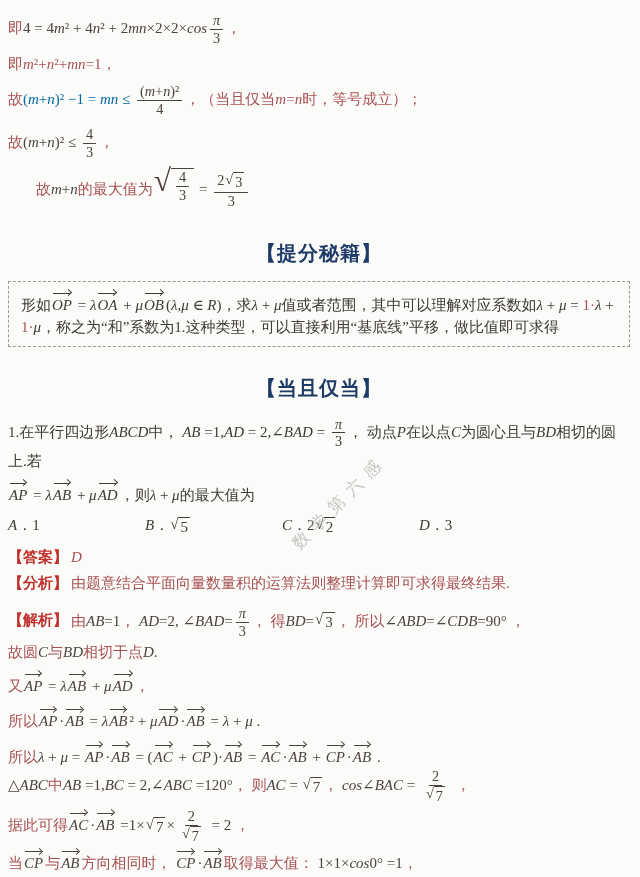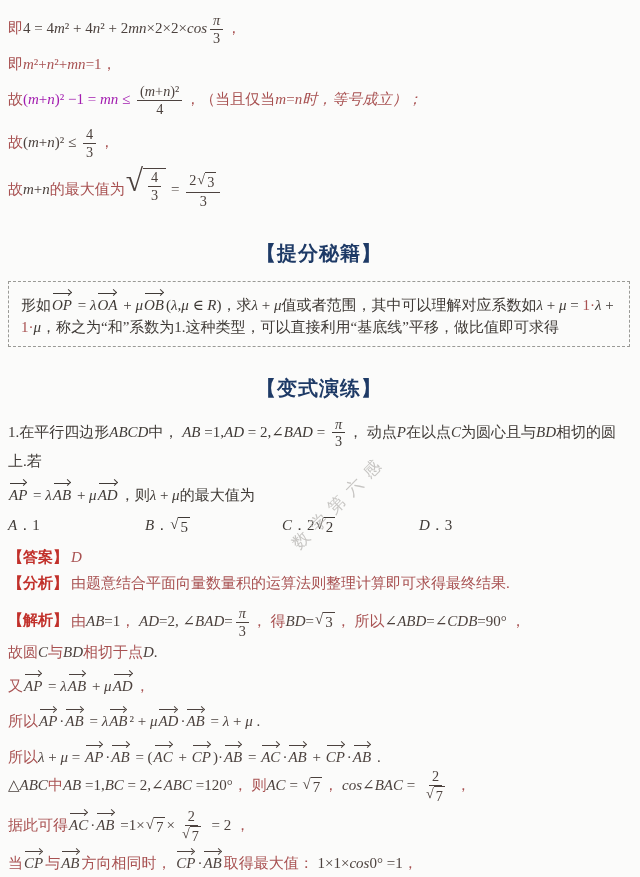--- a/index.html
+++ b/index.html
@@ -31,21 +31,21 @@
   .lbl{font-family:"Liberation Sans","DejaVu Sans",sans-serif;font-weight:700;margin-right:3px;}
   
   .hdr{font-family:"Liberation Sans","DejaVu Sans",sans-serif;font-weight:800;
        font-size:20px;text-align:center;color:var(--hdr,#1e3a66);letter-spacing:1px;margin:0;}
   .hdr1{margin-top:30px;}
   .hdr2{margin-top:28px;}
   
   .tipbox{border:1px dashed var(--bxb,#9a9a96);margin-top:14px;padding:7px 12px;
           line-height:1.75;font-size:15px;}
   
-  .d1{margin-top:2px;}.d2{margin-top:6px;}.d3{margin-top:8px;}.d4{margin-top:8px;}.d5{margin-top:8px;}
+  .d1{margin-top:2px;}.d2{margin-top:6px;}.d3{margin-top:8px;}.d4{margin-top:8px;}.d5{margin-top:8px;margin-left:28px;}
   .p1{margin-top:14px;}.p2{margin-top:6px;}
   .opts{display:flex;margin-top:8px;}
   .opt{width:137px;}
   .opt:last-child{width:auto;}
   .ansline{margin-top:8px;}
   .analine{margin-top:4px;}
   .s1{margin-top:10px;}.s2{margin-top:2px;}.s3{margin-top:6px;}.s4{margin-top:8px;}
   .s5{margin-top:8px;}.s6{}.s7{margin-top:2px;}.s8{margin-top:2px;}
   
   .watermark{position:absolute;left:287px;top:538px;transform:rotate(-45deg);transform-origin:0 0;
@@ -56,24 +56,24 @@
 <body>
 
 <div class="page">
 
   <section>
     <div class="line d1"><span class="cjk" style="color: rgb(168, 81, 81);">即</span><span class="m" style="color: rgb(76, 66, 62);">4 = 4<i>m</i>² + 4<i>n</i>² + 2<i>mn</i>×2×2×<i>cos</i></span><span class="frac" style="color: rgb(76, 66, 62);">
           <span class="num"><span class="m" style="color: rgb(76, 66, 62);"><i>π</i></span></span>
           <span class="den"><span class="m" style="color: rgb(76, 66, 62);">3</span></span>
         </span><span class="cjk" style="color: rgb(168, 81, 81);">，</span></div>
     <div class="line d2"><span class="cjk" style="color: rgb(168, 81, 81);">即</span><span class="m" style="color: rgb(168, 81, 81);"><i>m</i>²+<i>n</i>²+<i>mn</i>=1</span><span class="cjk" style="color: rgb(168, 81, 81);">，</span></div>
-    <div class="line d3"><span class="cjk" style="color: rgb(168, 81, 81);">故</span><span class="m" style="color: #a21caf;">(<i>m</i>+<i>n</i>)² −1 = <i>mn</i> ≤ </span><span class="frac" style="color: rgb(76, 66, 62);">
+    <div class="line d3"><span class="cjk" style="color: rgb(168, 81, 81);">故</span><span class="m" style="color: #0369a1;">(<i>m</i>+<i>n</i>)² −1 = <i>mn</i> ≤ </span><span class="frac" style="color: rgb(76, 66, 62);">
           <span class="num"><span class="m" style="color: rgb(76, 66, 62);">(<i>m</i>+<i>n</i>)²</span></span>
           <span class="den"><span class="m" style="color: rgb(76, 66, 62);">4</span></span>
-        </span><span class="cjk" style="color: rgb(168, 81, 81);">，</span><span class="cjk" style="color: rgb(168, 81, 81);">（当且仅当</span><span class="m" style="color: rgb(168, 81, 81);"><i>m</i>=<i>n</i></span><span class="cjk" style="color: rgb(168, 81, 81); font-style: italic;">时，等号成立）；</span></div>
+        </span><span class="cjk" style="color: rgb(168, 81, 81);">，</span><span class="cjk" style="color: rgb(168, 81, 81);">（当且仅当</span><span class="m" style="color: rgb(168, 81, 81);"><i>m</i>=<i>n</i></span><span class="cjk" style="color: rgb(168, 81, 81);">时，等号成立）；</span></div>
     <div class="line d4"><span class="cjk" style="color: rgb(168, 81, 81);">故</span><span class="m" style="color: rgb(76, 66, 62);">(<i>m</i>+<i>n</i>)² ≤ </span><span class="frac" style="color: rgb(76, 66, 62);">
           <span class="num"><span class="m" style="color: rgb(76, 66, 62);">4</span></span>
           <span class="den"><span class="m" style="color: rgb(76, 66, 62);">3</span></span>
         </span><span class="cjk" style="color: rgb(168, 81, 81);">，</span></div>
     <div class="line d5"><span class="cjk" style="color: rgb(168, 81, 81);">故</span><span class="m" style="color: rgb(76, 66, 62);"><i>m</i>+<i>n</i></span><span class="cjk" style="color: rgb(168, 81, 81);">的最大值为</span><span class="rt" style="color: rgb(76, 66, 62);">
           <span class="sg">√</span>
           <span class="rad"><span class="frac" style="color: rgb(76, 66, 62);">
               <span class="num"><span class="m" style="color: rgb(76, 66, 62);">4</span></span>
               <span class="den"><span class="m" style="color: rgb(76, 66, 62);">3</span></span>
             </span></span>
@@ -85,21 +85,21 @@
           <span class="den"><span class="m" style="color: rgb(76, 66, 62);">3</span></span>
         </span></div>
   </section>
 
   <h2 class="hdr hdr1">【提分秘籍】</h2>
 
   <div class="tipbox">
     <div class="line"><span class="cjk" style="color: rgb(63, 58, 54);">形如</span><span class="vec" style="color: rgb(63, 58, 54);"><span class="arr"></span><span class="vb"><span class="m" style="color: rgb(63, 58, 54);"><i>OP</i></span></span></span><span class="m" style="color: rgb(63, 58, 54);"> = <i>λ</i></span><span class="vec" style="color: rgb(63, 58, 54);"><span class="arr"></span><span class="vb"><span class="m" style="color: rgb(63, 58, 54);"><i>OA</i></span></span></span><span class="m" style="color: rgb(63, 58, 54);"> + <i>μ</i></span><span class="vec" style="color: rgb(63, 58, 54);"><span class="arr"></span><span class="vb"><span class="m" style="color: rgb(63, 58, 54);"><i>OB</i></span></span></span><span class="m" style="color: rgb(63, 58, 54);">(<i>λ</i>,<i>μ</i> ∈ <i>R</i>)</span><span class="cjk" style="color: rgb(63, 58, 54);">，求</span><span class="m" style="color: rgb(63, 58, 54);"><i>λ</i> + <i>μ</i></span><span class="cjk" style="color: rgb(63, 58, 54);">值或者范围，其中可以理解对应系数如</span><span class="m" style="color: rgb(63, 58, 54);"><i>λ</i> + <i>μ</i> = </span><span class="m" style="color: rgb(168, 81, 81);">1·</span><span class="m" style="color: rgb(63, 58, 54);"><i>λ</i> + </span><span class="m" style="color: rgb(168, 81, 81);">1·</span><span class="m" style="color: rgb(63, 58, 54);"><i>μ</i></span><span class="cjk" style="color: rgb(63, 58, 54);">，称之为“和”系数为</span><span class="m" style="color: rgb(63, 58, 54);">1.</span><span class="cjk" style="color: rgb(63, 58, 54);">这种类型，可以直接利用“基底线”平移，做比值即可求得</span></div>
   </div>
 
-  <h2 class="hdr hdr2">【变式演练】</h2>
+  <h2 class="hdr hdr2">【当且仅当】</h2>
 
   <section>
     <div class="line p1"><span class="m" style="color: rgb(63, 58, 54);">1.</span><span class="cjk" style="color: rgb(63, 58, 54);">在平行四边形</span><span class="m" style="color: rgb(63, 58, 54);"><i>ABCD</i></span><span class="cjk" style="color: rgb(63, 58, 54);">中，</span><span class="m" style="color: rgb(63, 58, 54);"> <i>AB</i> =1,<i>AD</i> = 2,∠<i>BAD</i> = </span><span class="frac" style="color: rgb(63, 58, 54);">
           <span class="num"><span class="m" style="color: rgb(63, 58, 54);"><i>π</i></span></span>
           <span class="den"><span class="m" style="color: rgb(63, 58, 54);">3</span></span>
         </span><span class="cjk" style="color: rgb(63, 58, 54);">，</span><span class="m" style="color: rgb(63, 58, 54);"> </span><span class="cjk" style="color: rgb(63, 58, 54);">动点</span><span class="m" style="color: rgb(63, 58, 54);"><i>P</i></span><span class="cjk" style="color: rgb(63, 58, 54);">在以点</span><span class="m" style="color: rgb(63, 58, 54);"><i>C</i></span><span class="cjk" style="color: rgb(63, 58, 54);">为圆心且与</span><span class="m" style="color: rgb(63, 58, 54);"><i>BD</i></span><span class="cjk" style="color: rgb(63, 58, 54);">相切的圆上</span><span class="m" style="color: rgb(63, 58, 54);">.</span><span class="cjk" style="color: rgb(63, 58, 54);">若</span></div>
     <div class="line p2"><span class="vec" style="color: rgb(63, 58, 54);"><span class="arr"></span><span class="vb"><span class="m" style="color: rgb(63, 58, 54);"><i>AP</i></span></span></span><span class="m" style="color: rgb(63, 58, 54);"> = <i>λ</i></span><span class="vec" style="color: rgb(63, 58, 54);"><span class="arr"></span><span class="vb"><span class="m" style="color: rgb(63, 58, 54);"><i>AB</i></span></span></span><span class="m" style="color: rgb(63, 58, 54);"> + <i>μ</i></span><span class="vec" style="color: rgb(63, 58, 54);"><span class="arr"></span><span class="vb"><span class="m" style="color: rgb(63, 58, 54);"><i>AD</i></span></span></span><span class="cjk" style="color: rgb(63, 58, 54);">，则</span><span class="m" style="color: rgb(63, 58, 54);"><i>λ</i> + <i>μ</i></span><span class="cjk" style="color: rgb(63, 58, 54);">的最大值为</span></div>
     <div class="opts">
       <div class="opt line"><span class="m" style="color: rgb(63, 58, 54);"><i>A</i></span><span class="cjk" style="color: rgb(63, 58, 54);">．</span><span class="m" style="color: rgb(63, 58, 54);">1</span></div>
       <div class="opt line"><span class="m" style="color: rgb(63, 58, 54);"><i>B</i></span><span class="cjk" style="color: rgb(63, 58, 54);">．</span><span class="rt" style="color: rgb(63, 58, 54);">

